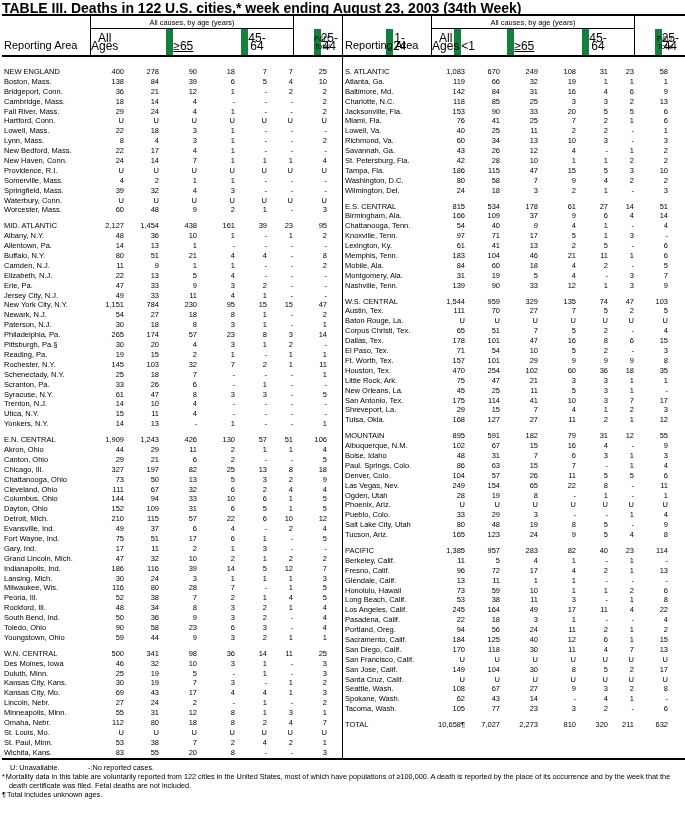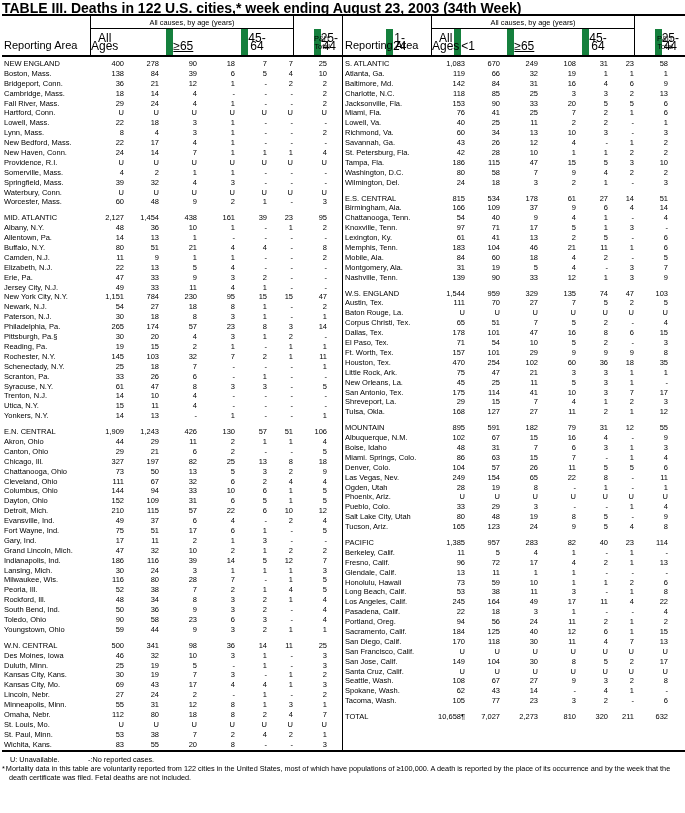--- a/index.html
+++ b/index.html
@@ -51,21 +51,21 @@
   .h-pi {
     flex: 1; border-left: 1px solid #000;
     display: flex; flex-direction: column;
     justify-content: flex-end; align-items: flex-end;
     padding: 0 12px 4px 0;
     font-size: 7.4px; line-height: 8.2px; text-align: right;
   }
   .underl { text-decoration: underline; }
 
   
-  .tbody { padding-top: 2px; }
+  .tbody { padding-top: 10px; }
   .row {
     display: flex; height: 9.9px; line-height: 9.9px;
     font-size: 7.5px; padding-right: 12px;
     white-space: nowrap;
   }
   .c { text-align: right; overflow: visible; }
   .c0 { width: 88px; text-align: left; padding-left: 2px; overflow: hidden; }
   .c1 { width: 34px; } .c2 { width: 35px; } .c3 { width: 38px; }
   .c4 { width: 38px; } .c5 { width: 32px; } .c6 { width: 26px; }
   .c7 { width: 34px; }
@@ -1037,21 +1037,21 @@
             <div class="c c1">139</div>
             <div class="c c2">90</div>
             <div class="c c3">33</div>
             <div class="c c4">12</div>
             <div class="c c5">1</div>
             <div class="c c6">3</div>
             <div class="c c7">9</div>
           </div>
           <div class="gap"></div>
           <div class="row region">
-            <div class="c c0">W.S. ENGLAND</div>
+            <div class="c c0">W.S. CENTRAL</div>
             <div class="c c1">1,544</div>
             <div class="c c2">959</div>
             <div class="c c3">329</div>
             <div class="c c4">135</div>
             <div class="c c5">74</div>
             <div class="c c6">47</div>
             <div class="c c7">103</div>
           </div>
           <div class="row">
             <div class="c c0">Austin, Tex.</div>
@@ -1198,21 +1198,21 @@
             <div class="c c0">Boise, Idaho</div>
             <div class="c c1">48</div>
             <div class="c c2">31</div>
             <div class="c c3">7</div>
             <div class="c c4">6</div>
             <div class="c c5">3</div>
             <div class="c c6">1</div>
             <div class="c c7">3</div>
           </div>
           <div class="row">
-            <div class="c c0">Miami. Springs, Colo.</div>
+            <div class="c c0">Paul. Springs, Colo.</div>
             <div class="c c1">86</div>
             <div class="c c2">63</div>
             <div class="c c3">15</div>
             <div class="c c4">7</div>
             <div class="c c5">-</div>
             <div class="c c6">1</div>
             <div class="c c7">4</div>
           </div>
           <div class="row">
             <div class="c c0">Denver, Colo.</div>
@@ -1471,14 +1471,17 @@
   </div>
 
   <div class="footnotes">
     <div class="fn fn-legend">
       <span class="leg1">U: Unavailable.</span>
       <span>-:No reported cases.</span>
     </div>
     <div class="fn">
       <span class="marker">*</span><span>Mortality data in this table are voluntarily reported from 122 cities in the United States, most of which have populations of ≥100,000. A death is reported by the place of its occurrence and by the week that the death certificate was filed. Fetal deaths are not included.</span>
     </div>
+    <div class="fn">
+      <span class="marker">¶</span><span>Total includes unknown ages.</span>
+    </div>
   </div>
 </div>
 
 </body></html>

